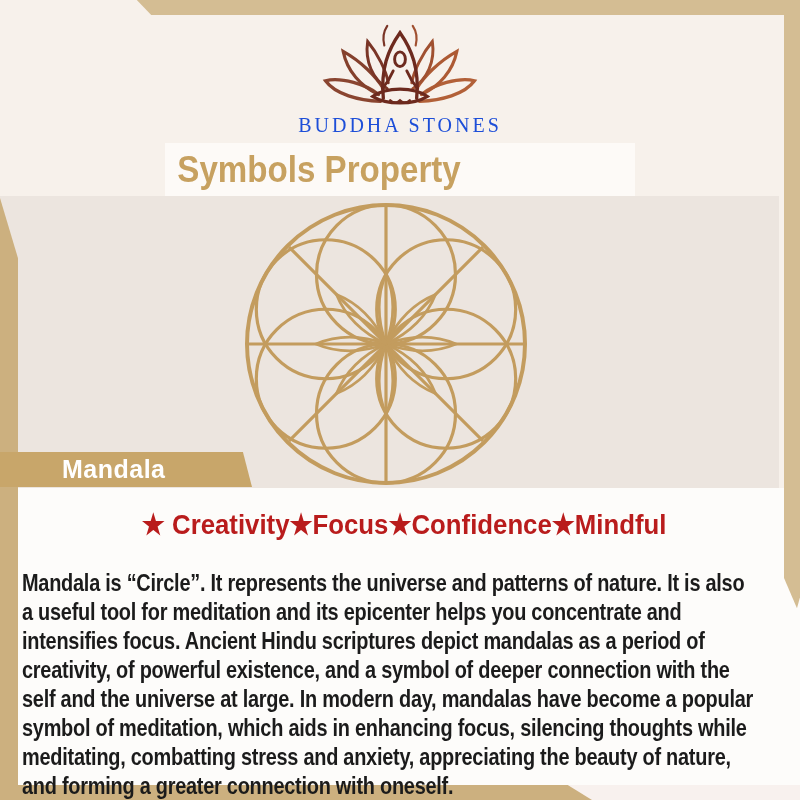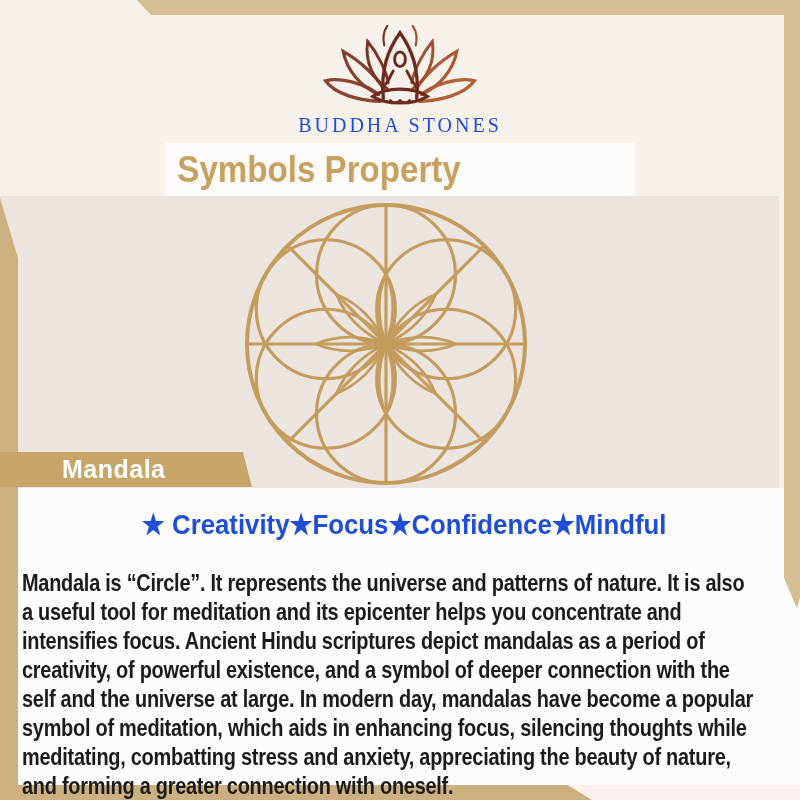--- a/index.html
+++ b/index.html
@@ -33,21 +33,21 @@
   .mandala-wrap{position:absolute;left:245px;top:203px;width:282px;height:282px;}
 
   
   .ribbon{position:absolute;left:0;top:452px;width:252px;height:35px;background:#c8a66a;
       clip-path:polygon(0 0,96.4% 0,100% 100%,0 100%);
       display:flex;align-items:center;}
   .ribbon span{padding-left:62px;font-size:25px;font-weight:700;color:#ffffff;letter-spacing:0.5px;}
 
   
   .traits-line{position:absolute;left:18px;top:508px;width:772px;height:44px;text-align:center;
-      font-size:28px;font-weight:700;color:#1d4ed8;}
+      font-size:28px;font-weight:700;color:#b91c1c;}
   .traits-line span{display:inline-block;transform:scaleX(0.92);white-space:nowrap;}
   .paragraph{position:absolute;left:22px;top:549px;width:772px;margin-top:20px;}
   .para-line{height:29px;font-size:24px;font-weight:700;color:#1b1b1b;letter-spacing:-0.3px;
       white-space:nowrap;transform:scaleX(0.83);transform-origin:0 50%;}
 
   svg{display:block;}
 </style>
 </head>
 <body>
 

